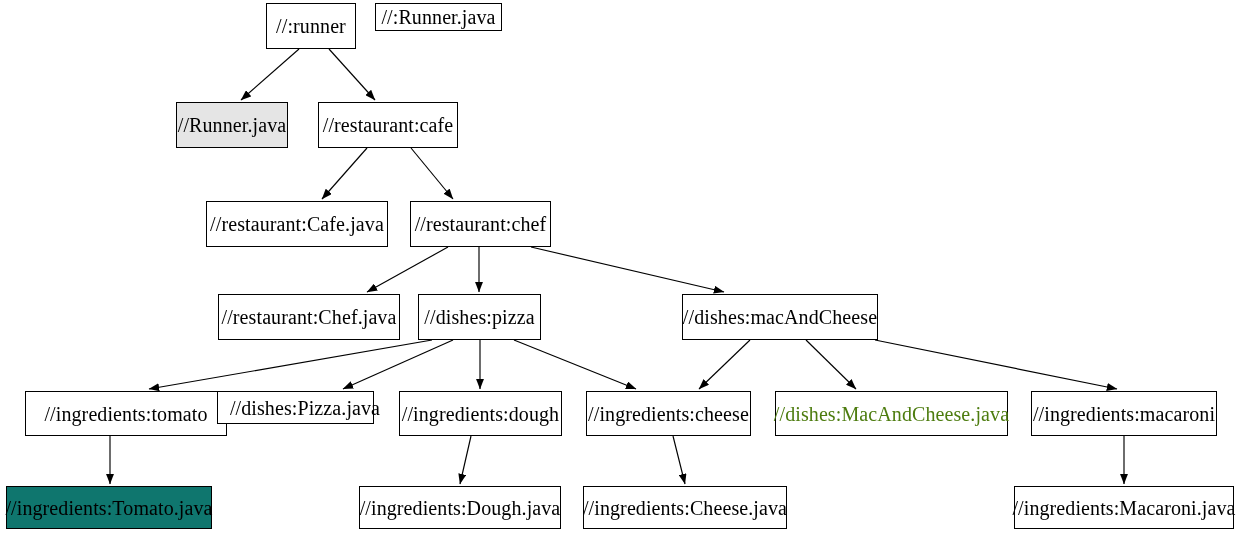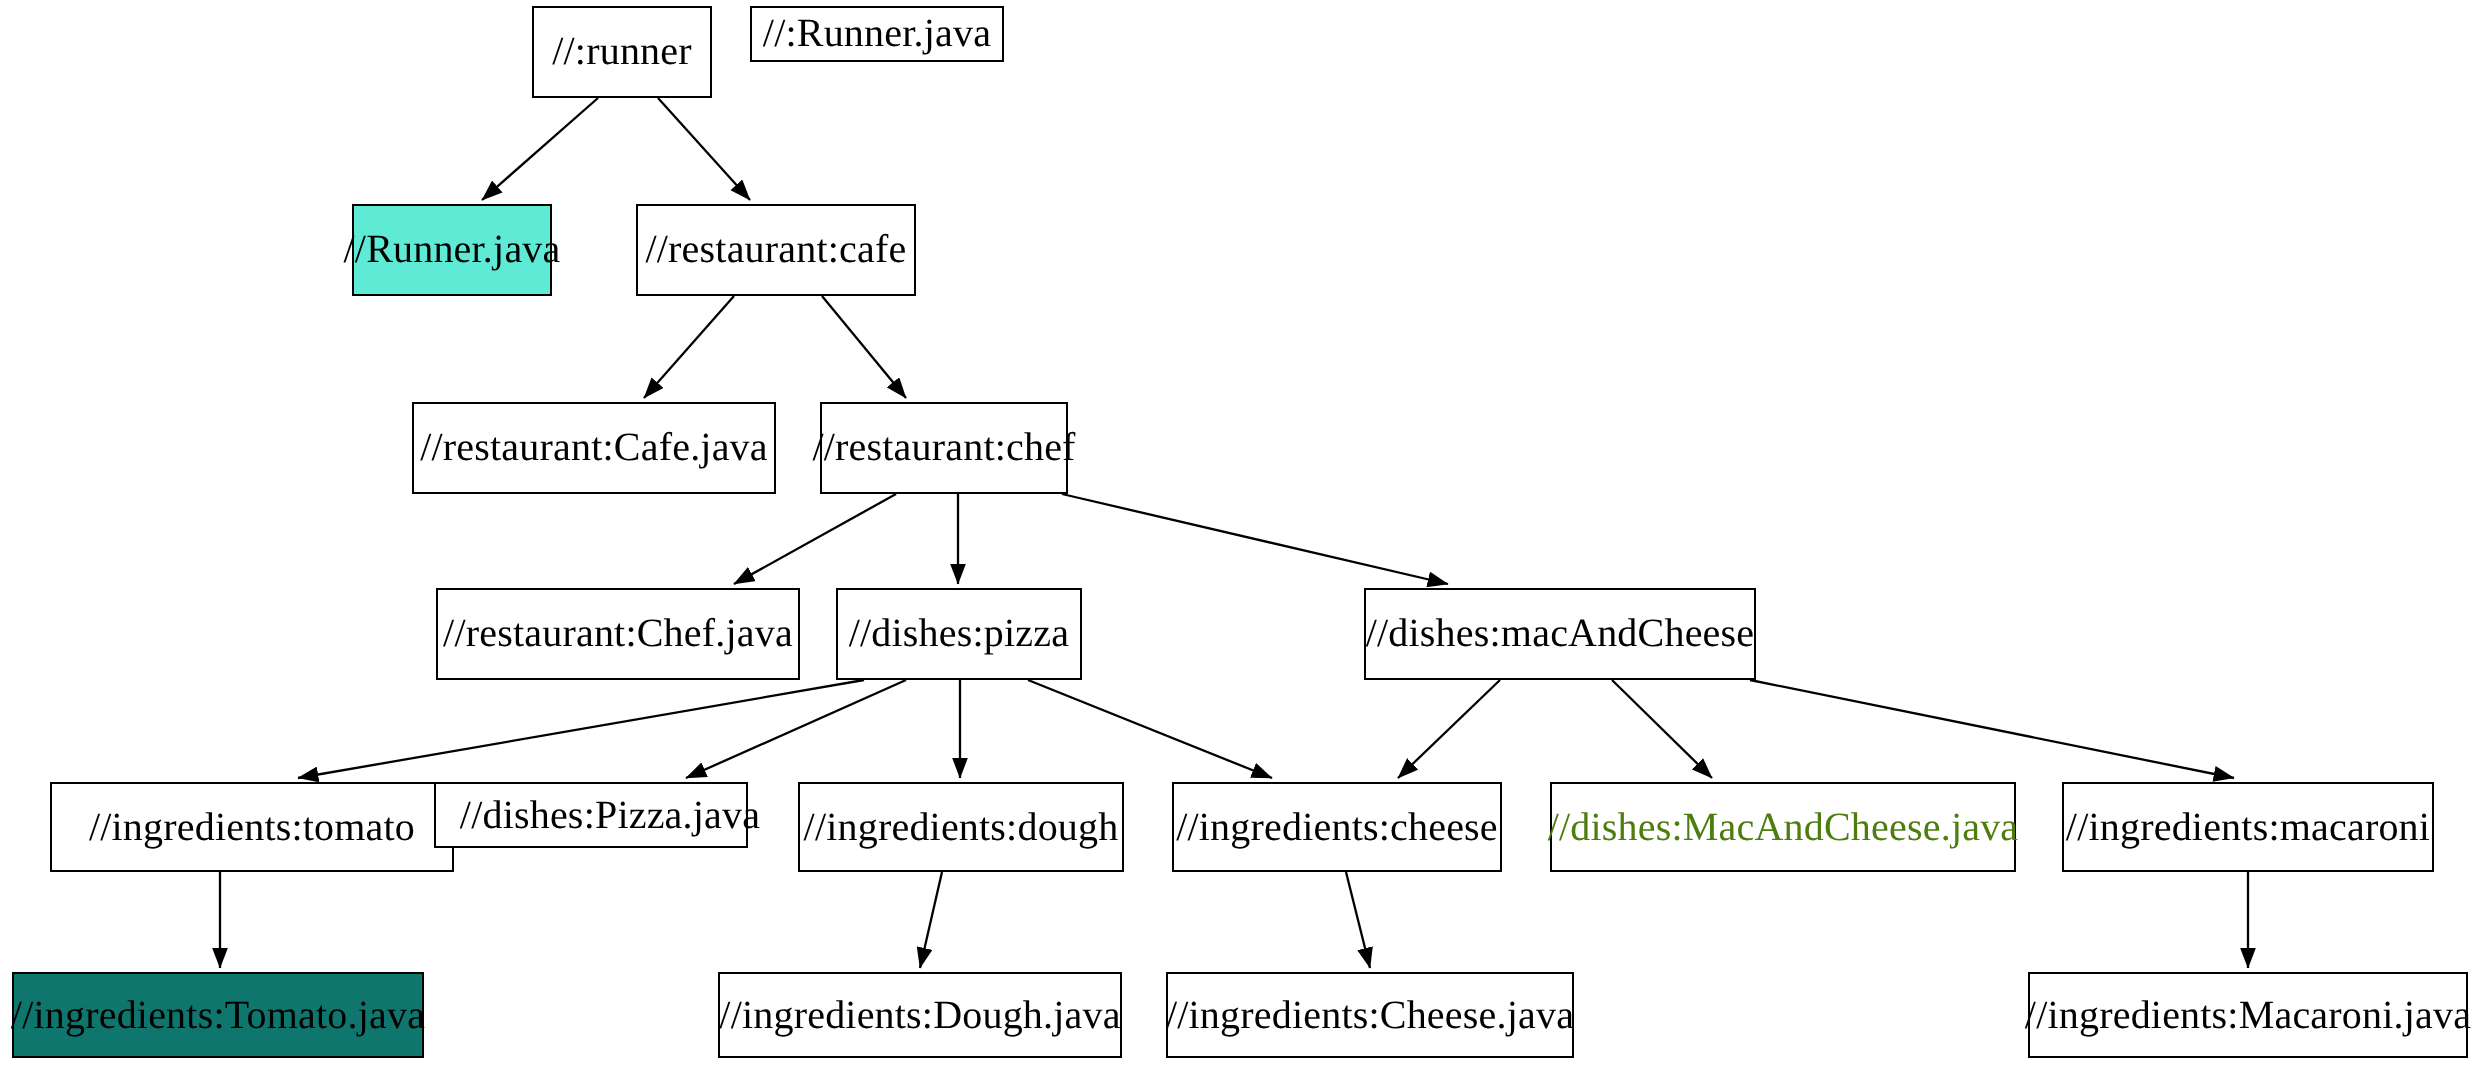--- a/index.html
+++ b/index.html
@@ -71,30 +71,30 @@
         <line x1="1124" y1="436" x2="1124" y2="484" stroke="#000000" stroke-width="1.15" marker-end="url(#arrowhead)"></line>
       </g>
   </svg>
   <div id="nodes-group">
       <div class="graph-node" style="left: 266px; top: 3px; width: 90px; height: 46px; background: rgb(255, 255, 255); border-color: rgb(0, 0, 0);">
         <span class="node-label" style="color: rgb(0, 0, 0);">//:runner</span>
       </div>
       <div class="graph-node" style="left: 375px; top: 3px; width: 127px; height: 28px; background: rgb(255, 255, 255); border-color: rgb(0, 0, 0);">
         <span class="node-label" style="color: rgb(0, 0, 0);">//:Runner.java</span>
       </div>
-      <div class="graph-node" style="left: 176px; top: 102px; width: 100px; height: 46px; background: #5eead4; border-color: rgb(0, 0, 0);">
+      <div class="graph-node" style="left: 176px; top: 102px; width: 112px; height: 46px; background: #e5e5e5; border-color: rgb(0, 0, 0);">
         <span class="node-label" style="color: rgb(0, 0, 0);">//Runner.java</span>
       </div>
       <div class="graph-node" style="left: 318px; top: 102px; width: 140px; height: 46px; background: rgb(255, 255, 255); border-color: rgb(0, 0, 0);">
         <span class="node-label" style="color: rgb(0, 0, 0);">//restaurant:cafe</span>
       </div>
       <div class="graph-node" style="left: 206px; top: 201px; width: 182px; height: 46px; background: rgb(255, 255, 255); border-color: rgb(0, 0, 0);">
         <span class="node-label" style="color: rgb(0, 0, 0);">//restaurant:Cafe.java</span>
       </div>
-      <div class="graph-node" style="left: 410px; top: 201px; width: 124px; height: 46px; background: rgb(255, 255, 255); border-color: rgb(0, 0, 0);">
+      <div class="graph-node" style="left: 410px; top: 201px; width: 141px; height: 46px; background: rgb(255, 255, 255); border-color: rgb(0, 0, 0);">
         <span class="node-label" style="color: rgb(0, 0, 0);">//restaurant:chef</span>
       </div>
       <div class="graph-node" style="left: 218px; top: 294px; width: 182px; height: 46px; background: rgb(255, 255, 255); border-color: rgb(0, 0, 0);">
         <span class="node-label" style="color: rgb(0, 0, 0);">//restaurant:Chef.java</span>
       </div>
       <div class="graph-node" style="left: 418px; top: 294px; width: 123px; height: 46px; background: rgb(255, 255, 255); border-color: rgb(0, 0, 0);">
         <span class="node-label" style="color: rgb(0, 0, 0);">//dishes:pizza</span>
       </div>
       <div class="graph-node" style="left: 682px; top: 294px; width: 196px; height: 46px; background: rgb(255, 255, 255); border-color: rgb(0, 0, 0);">
         <span class="node-label" style="color: rgb(0, 0, 0);">//dishes:macAndCheese</span>

